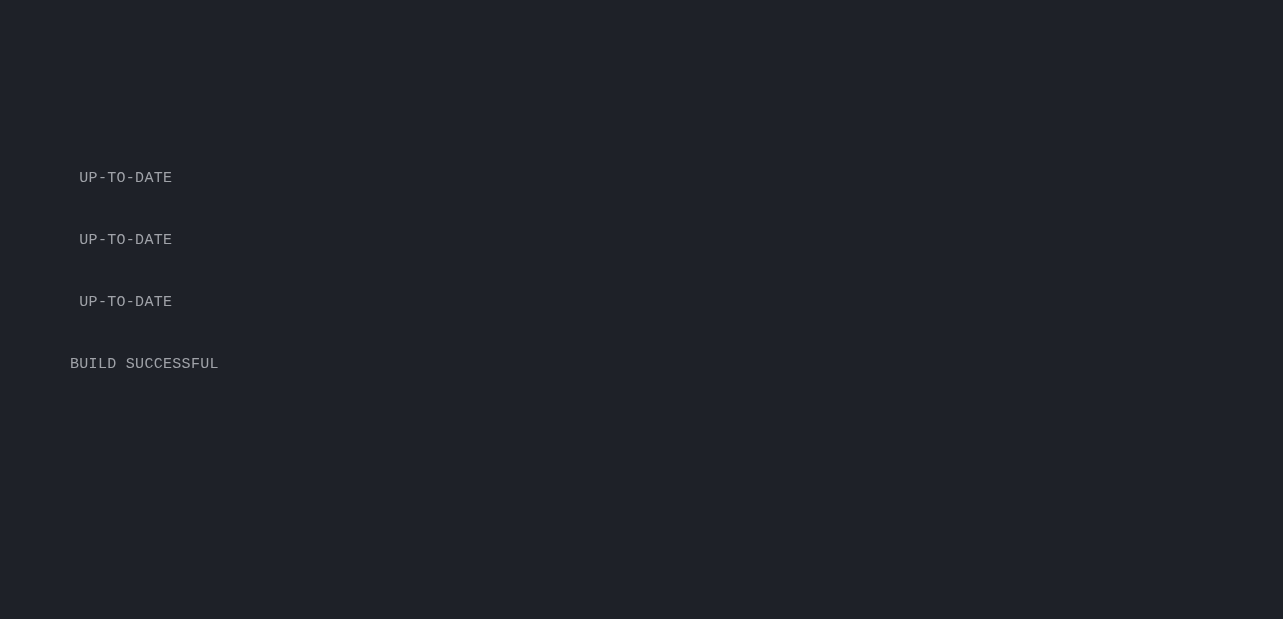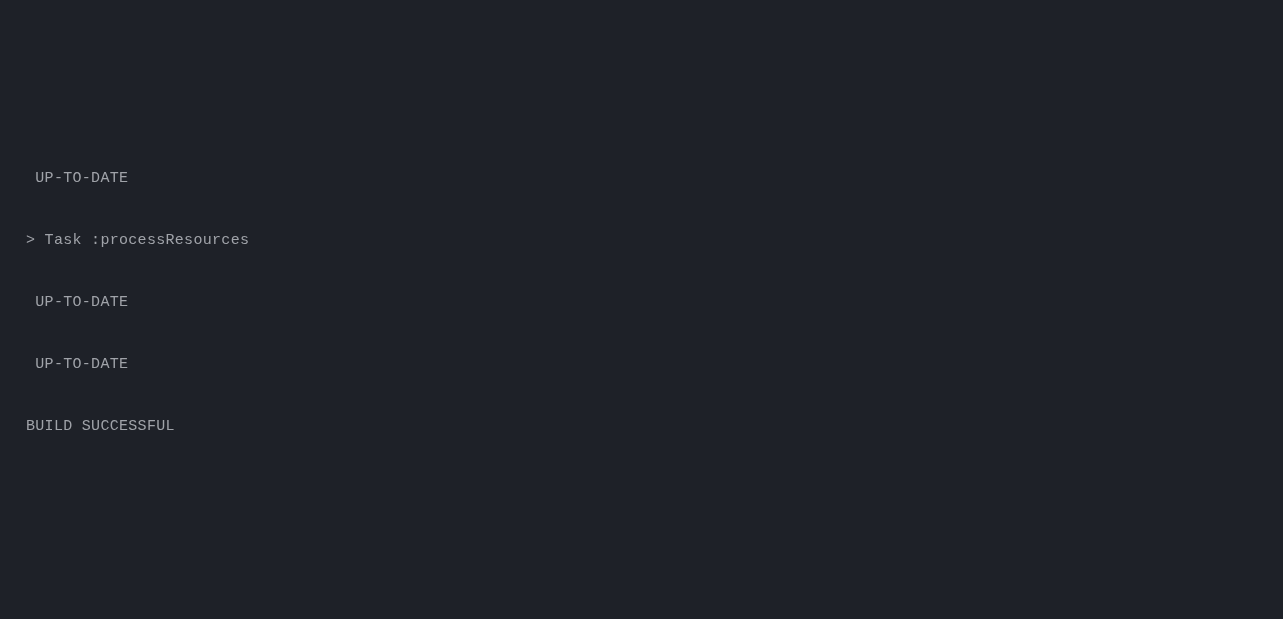--- a/index.html
+++ b/index.html
@@ -14,30 +14,30 @@
       line-height: 31px;
       color: #a0a3a9;
       padding-left: 26px;
       padding-top: 8px;
       letter-spacing: 0.3px;
       white-space: pre;
       overflow-x: auto;
     }
     .line {
       display: block;
+      margin-left: 44px;
     }
   </style>
 </head>
 <body>
 
 
 
 <div>
 <span class="line"> UP-TO-DATE</span>
-<span class="line">&gt; Task :processResources</span>
 <span class="line"> UP-TO-DATE</span>
 <span class="line"> UP-TO-DATE</span>
 <span class="line">BUILD SUCCESSFUL</span>
 
 
 
 
 
 
 

